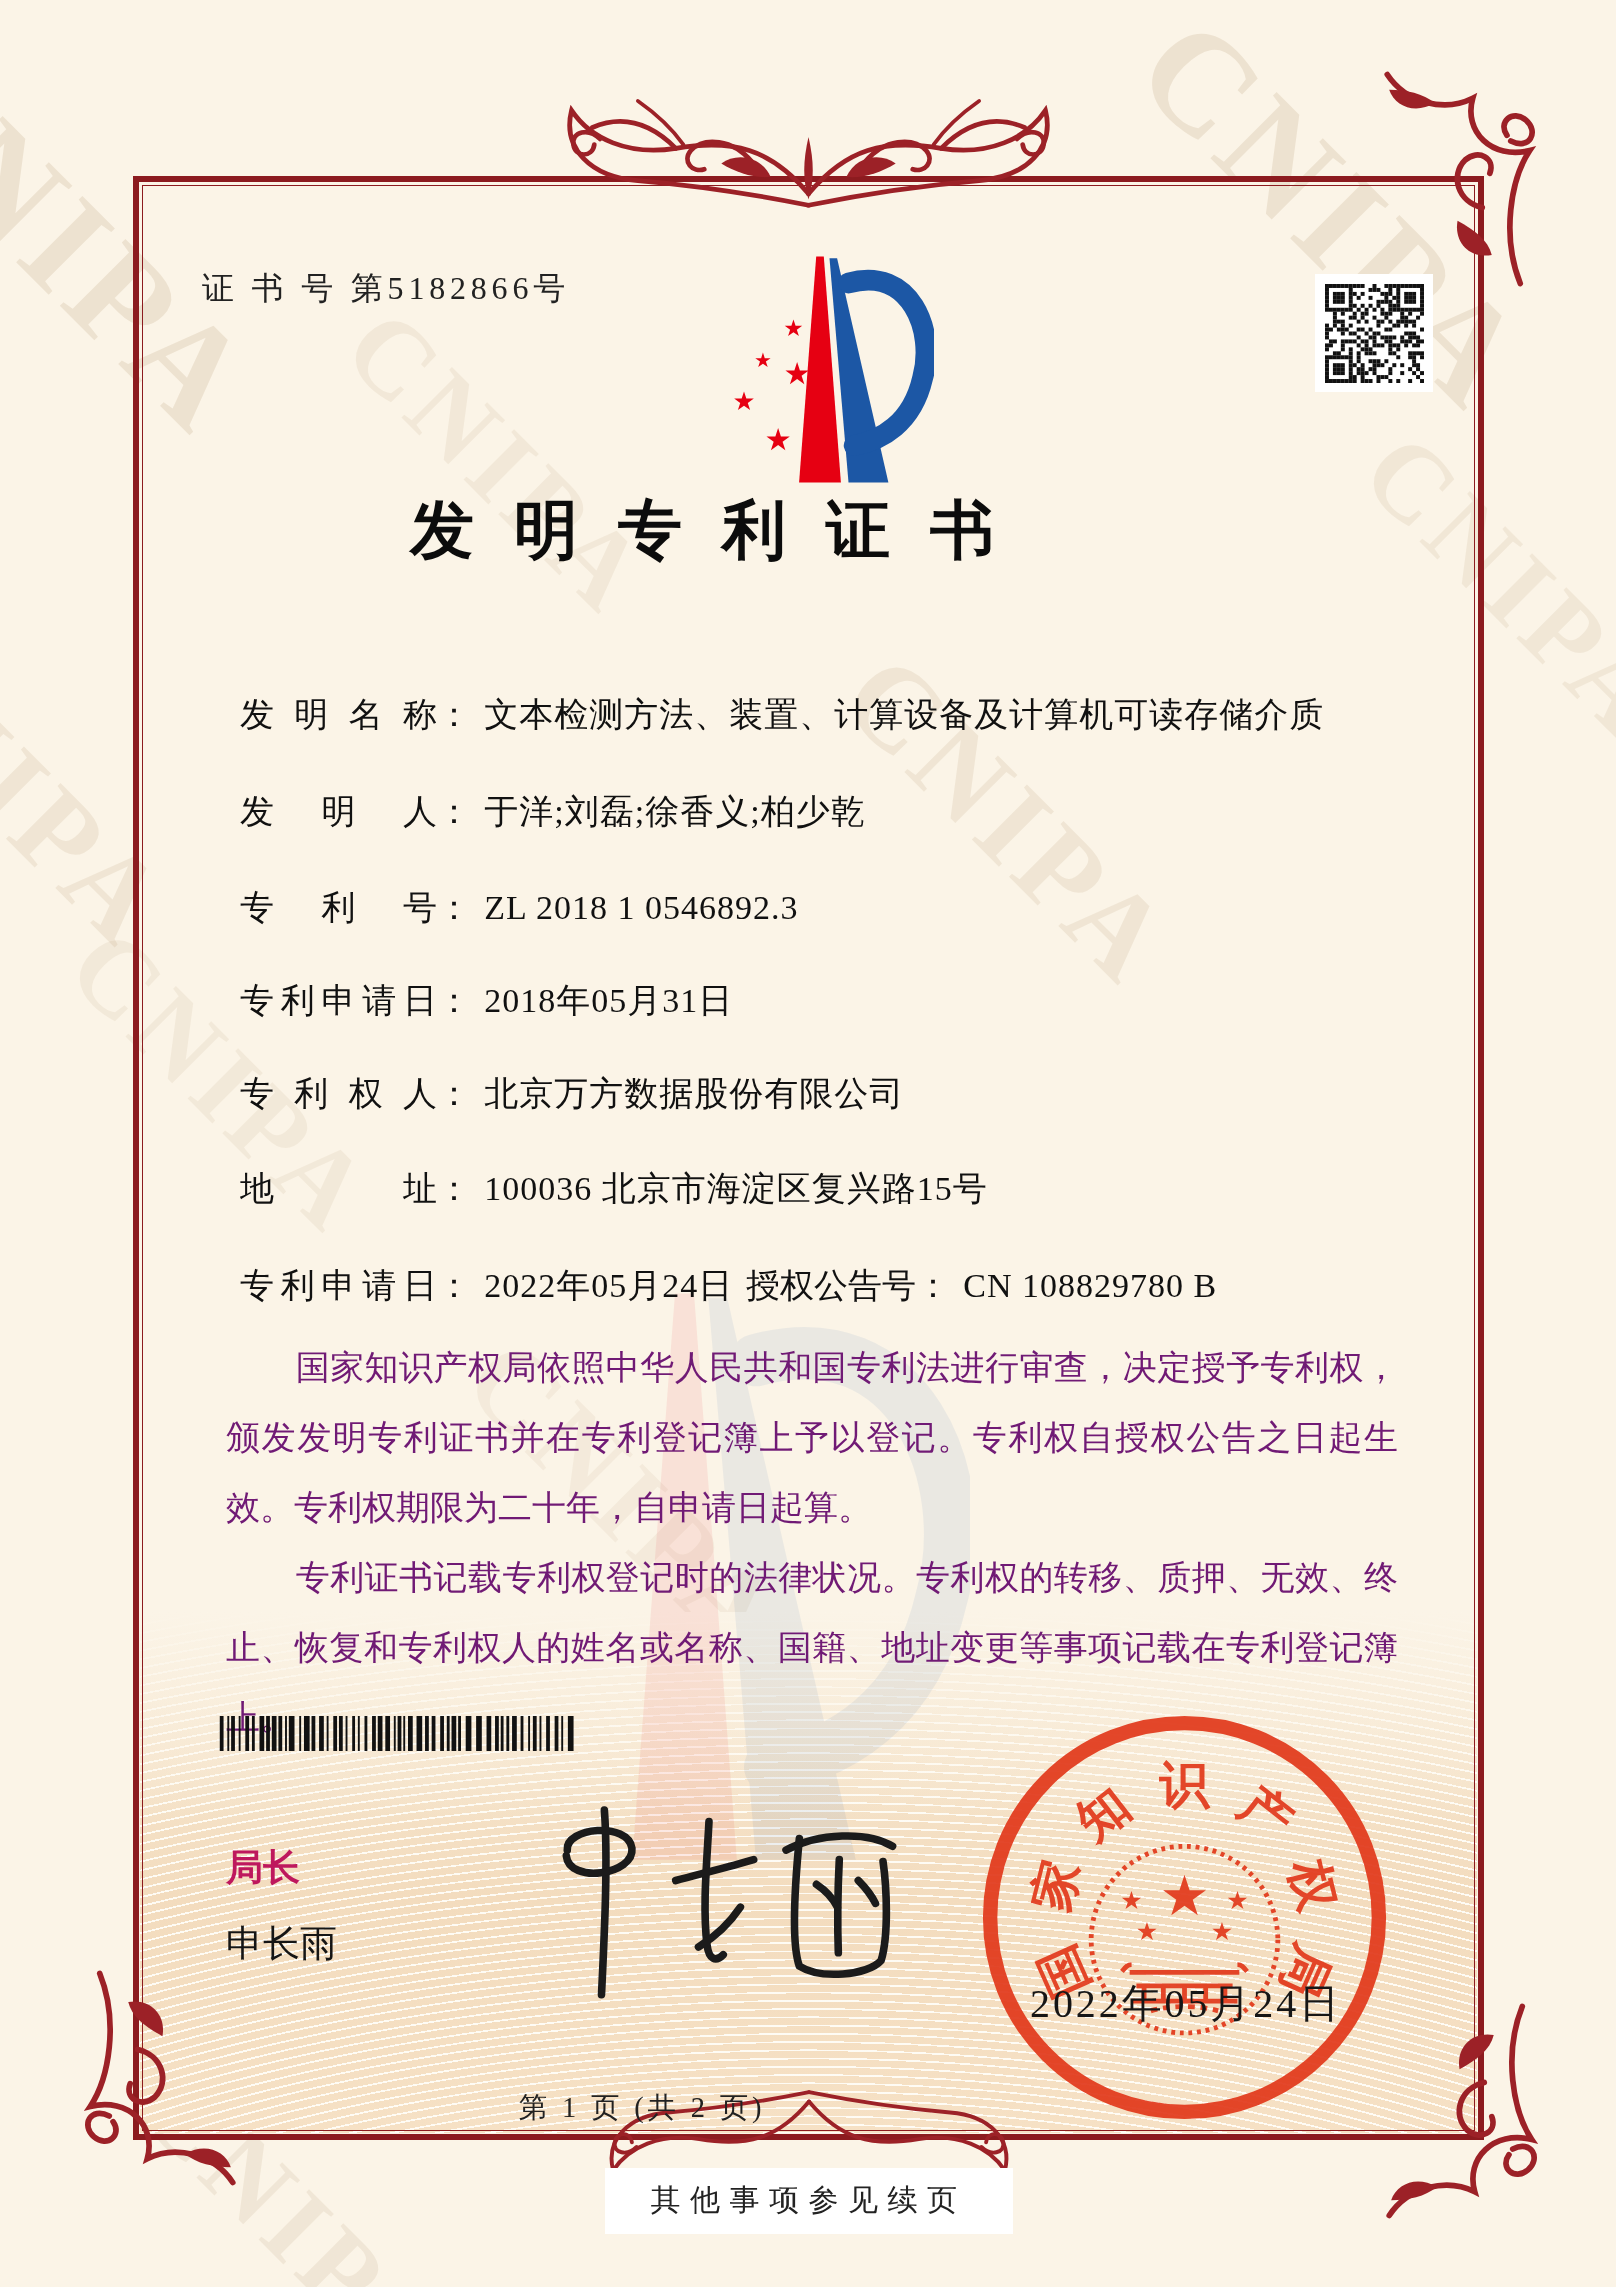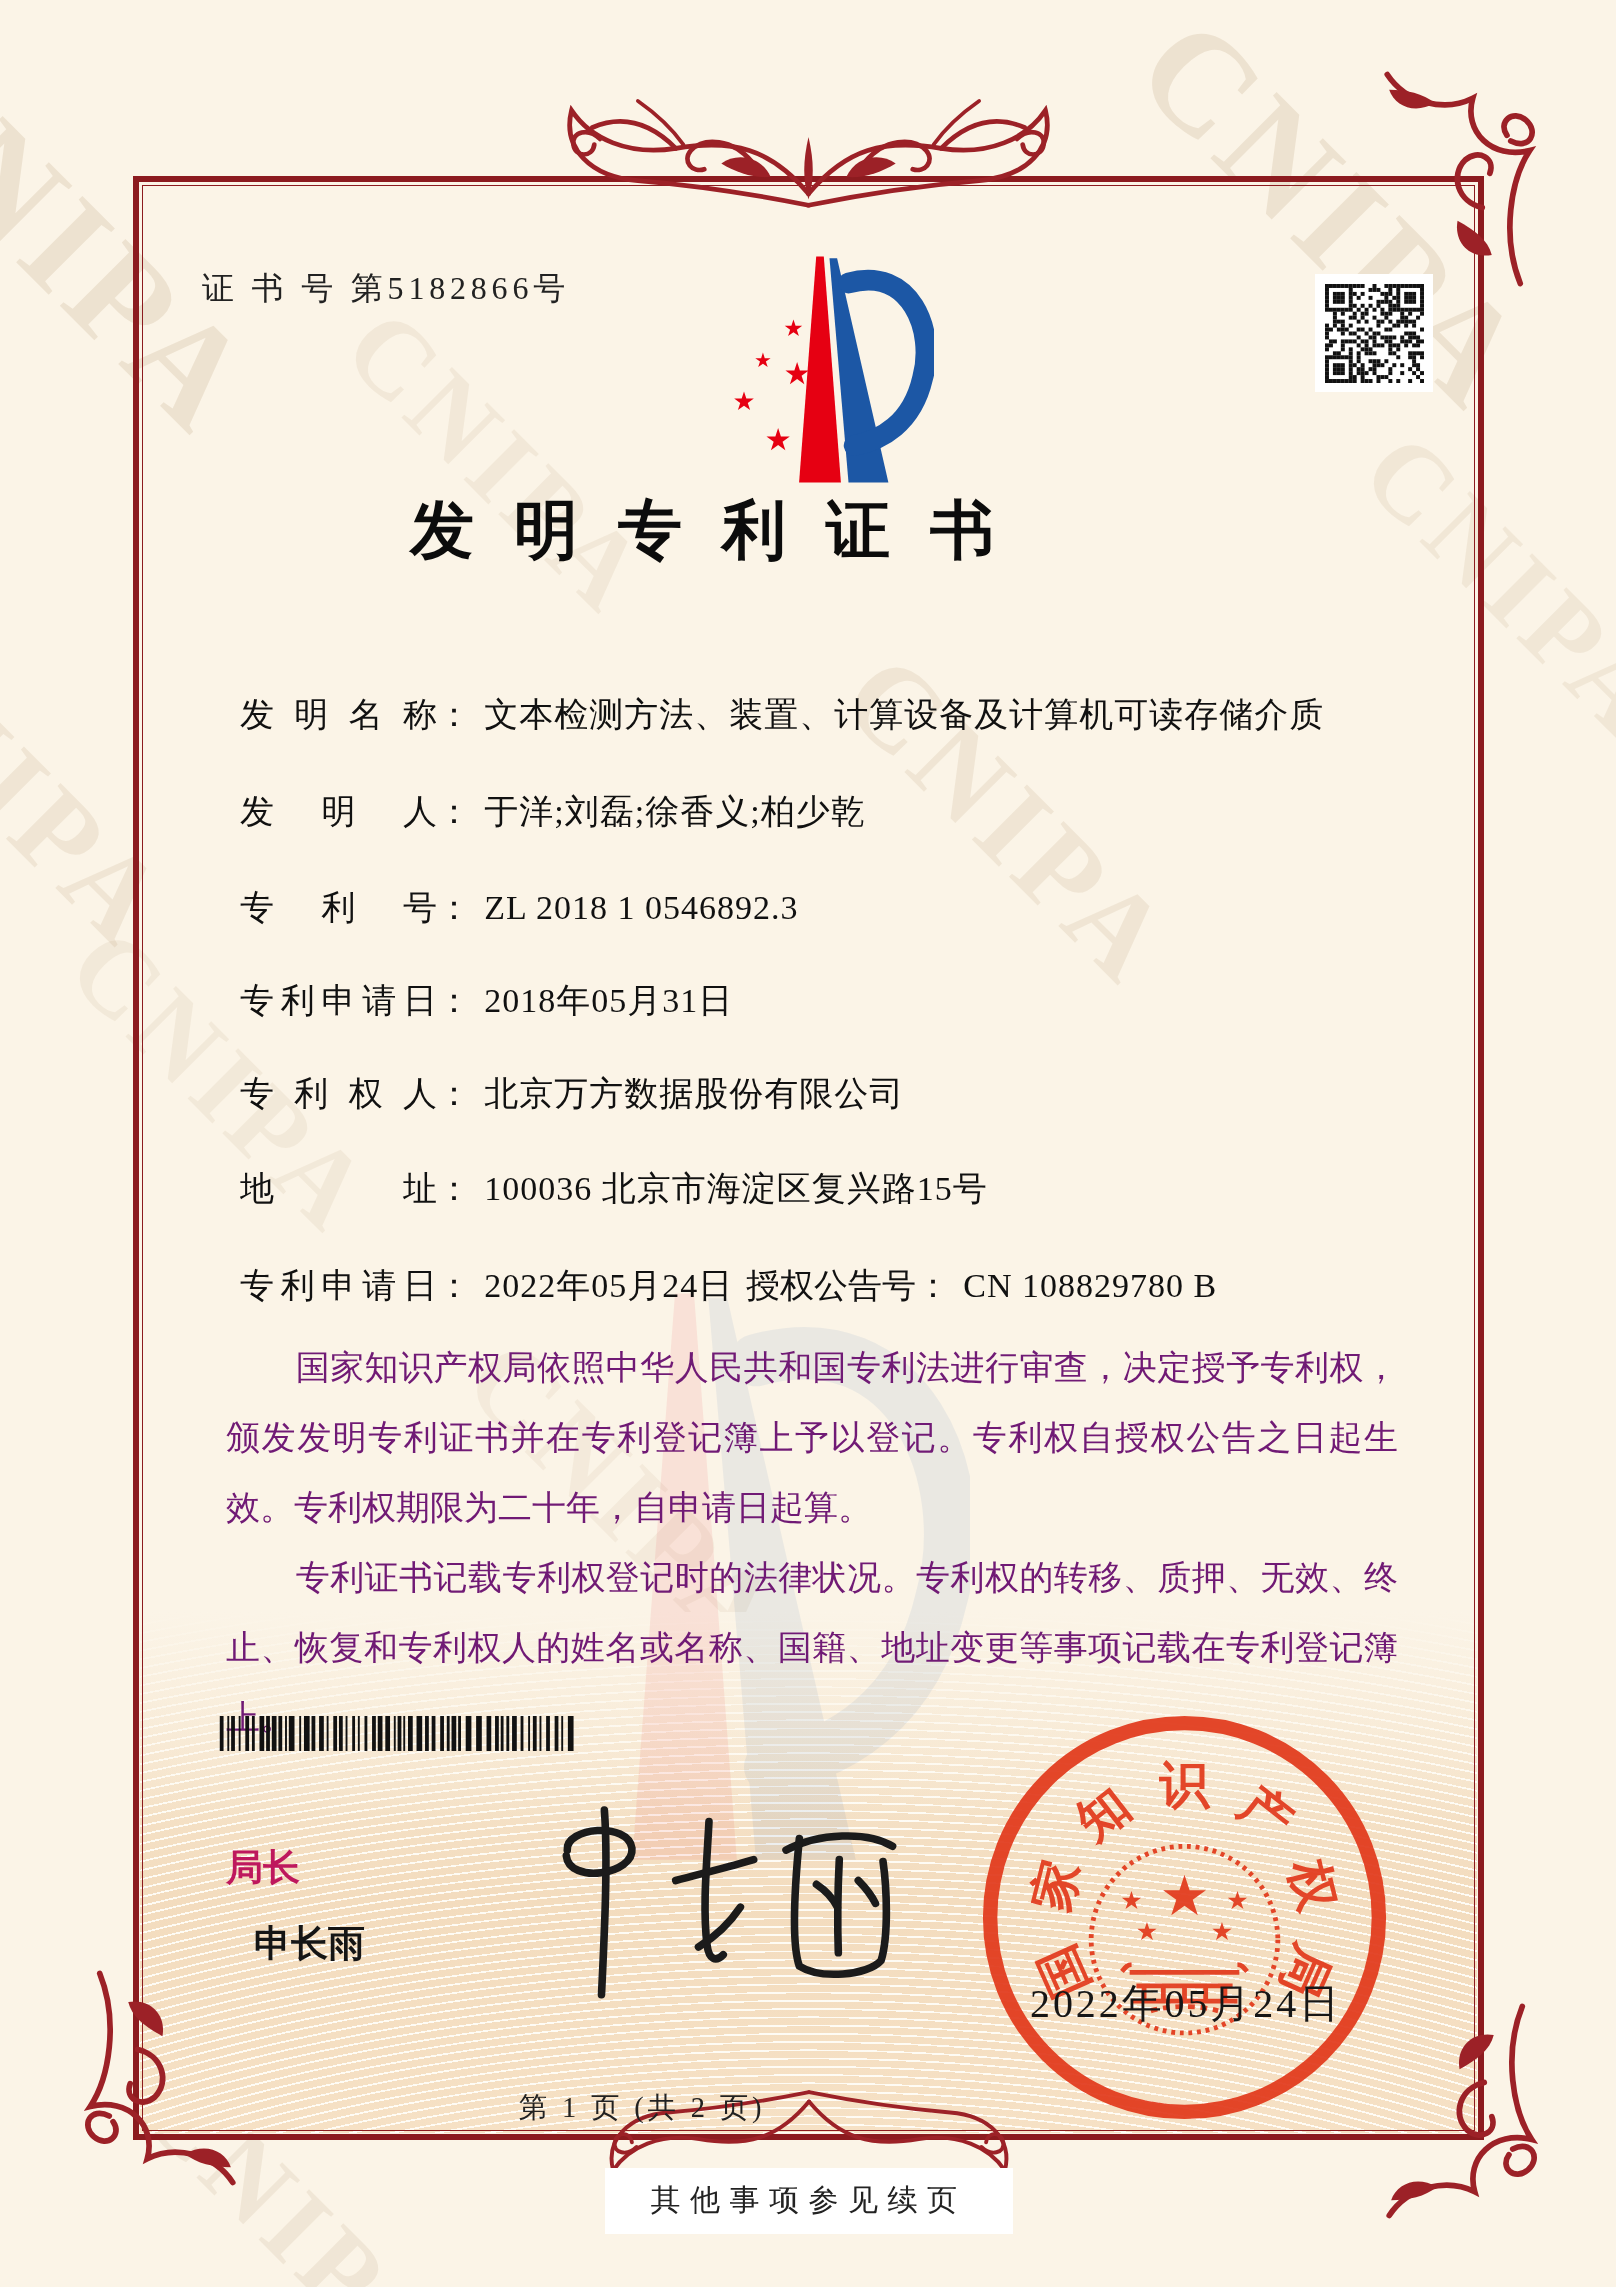--- a/index.html
+++ b/index.html
@@ -45,22 +45,22 @@
   .pair2{position:absolute;left:506px;top:0;white-space:nowrap;}
 
   
   .body-text{left:226px;top:1333px;width:1172px;z-index:4;}
   .body-text p{margin:0;font-size:34px;line-height:70px;text-align:justify;text-indent:2.05em;color:#701a75;}
 
   
   .barcode{left:219px;top:1716px;width:361px;height:35px;z-index:4;}
   .sig-label{left:226px;top:1843px;font-size:37px;font-weight:600;z-index:4;
              font-family:"Liberation Sans","DejaVu Sans",sans-serif;color:#be185d;}
-  .sig-name{left:226px;top:1919px;font-size:37px;font-weight:700;z-index:4;
-            font-family:"Liberation Sans","DejaVu Sans",sans-serif;color:#151515;margin-left:28px;}
+  .sig-name{left:226px;top:1919px;font-size:37px;font-weight:400;z-index:4;
+            font-family:"Liberation Sans","DejaVu Sans",sans-serif;color:#151515;}
   .signature{left:514px;top:1793px;width:409px;height:224px;z-index:4;}
   .seal{left:968px;top:1701px;width:433px;height:433px;z-index:5;opacity:.93;}
   .seal-date{left:984px;top:1976px;width:404px;text-align:center;font-size:40px;color:#161616;
              letter-spacing:2.9px;z-index:6;white-space:nowrap;}
   .page-info{left:0;width:1284px;top:2089px;text-align:center;font-size:28.5px;letter-spacing:3.8px;z-index:4;color:#222;}
   .note-box{left:50%;transform:translateX(-50%);top:2168px;background:#ffffff;
             padding:12.4px 46px;font-size:30px;letter-spacing:9.5px;color:#222;z-index:6;white-space:nowrap;}
 </style>
 </head>
 <body>

